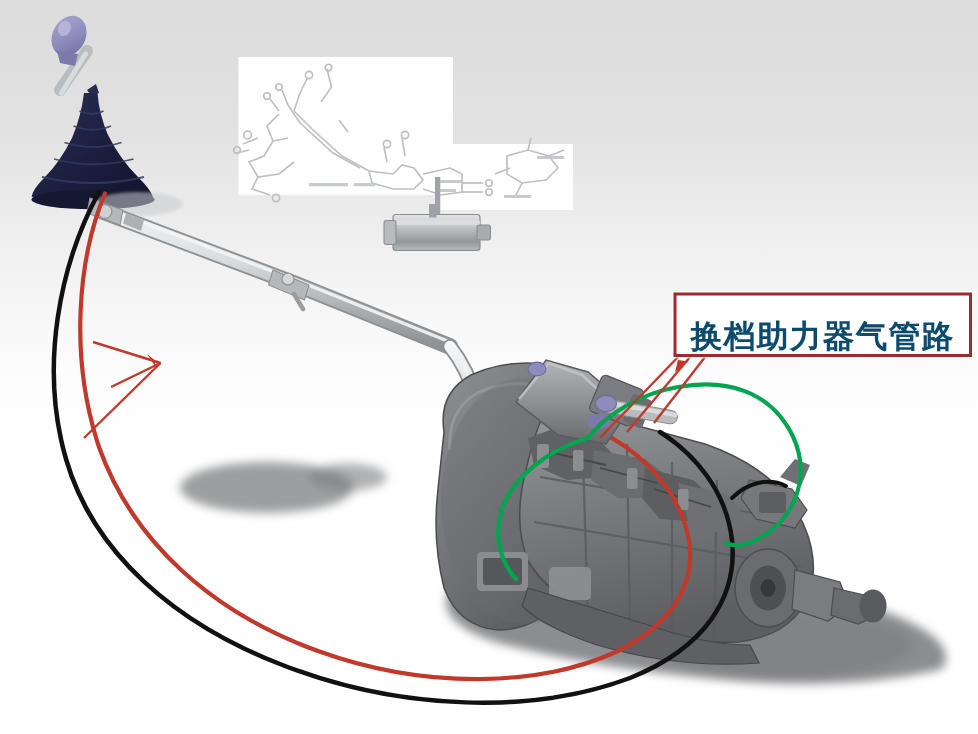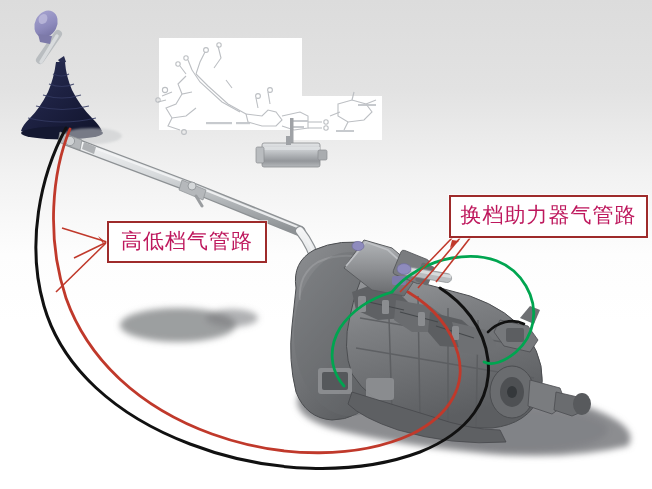--- a/index.html
+++ b/index.html
@@ -25,24 +25,24 @@
     height: 489px;
   }
 
   
   .callout {
     position: absolute;
     background: #ffffff;
     border: 2px solid #9e2b2b;
     box-sizing: border-box;
     display: flex;
-    align-items: center;
+    align-items: flex-end;
     justify-content: center;
-    color: #be185d;
-    font-weight: normal;
+    color: #0c4a6e;
+    font-weight: bold;
     letter-spacing: 1px;
     white-space: nowrap;
     box-shadow: 0 0 0 1px rgba(255,255,255,0.6);
   }
   #callout-low-high {
     left: 107px;
     top: 221px;
     width: 160px;
     height: 42px;
     font-size: 21px;
@@ -347,21 +347,18 @@
         <g>
           <path d="M452 238 L400 292"></path>
           <path d="M460 238 L418 288"></path>
           <path d="M470 238 L436 282"></path>
           <path d="M452 240 L450 248 L459 241 Z" fill="#c0392b" stroke="none"></path>
         </g>
       </g>
     </svg>
   </div>
 
-  <div class="callout" id="callout-low-high">
-    <span class="cn">高低档气管路</span>
-  </div>
 
   <div class="callout" id="callout-assist">
     <span class="cn">换档助力器气管路</span>
   </div>
 
 </div>
 
 </body></html>

